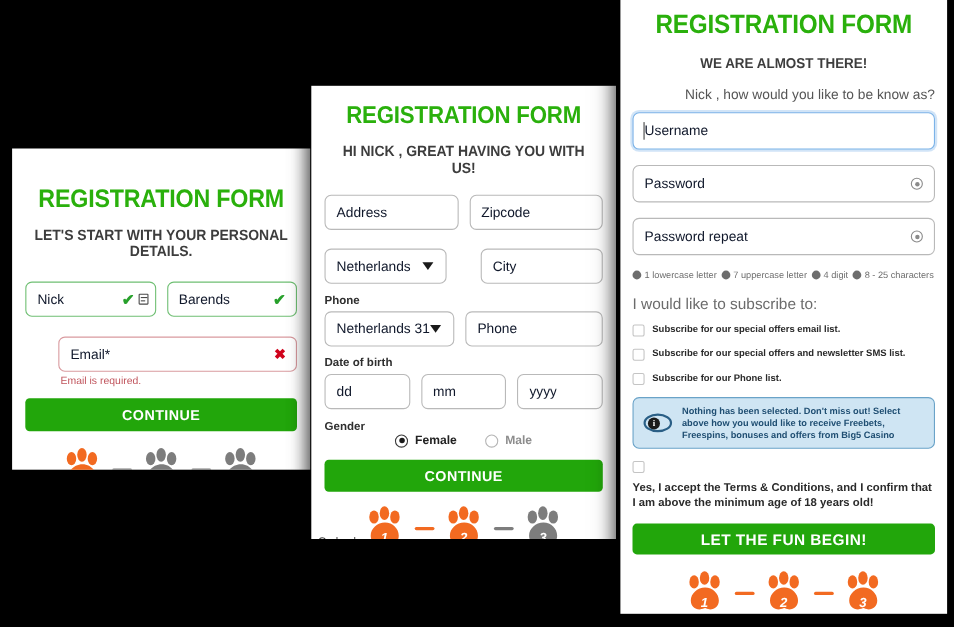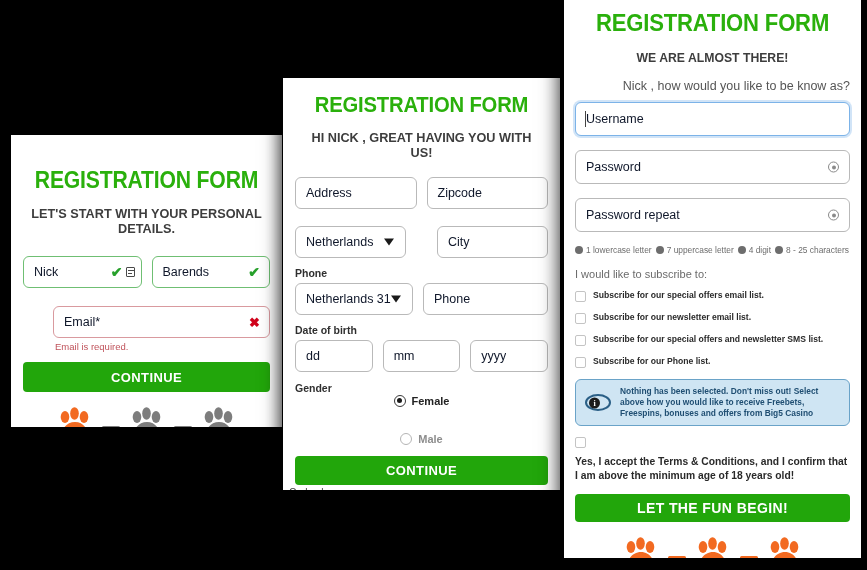--- a/index.html
+++ b/index.html
@@ -151,21 +151,21 @@
   .dash.grey   { background: #7d7d7d; }
 
   .goback { font-size: 10px; color: #3c3c3c; }
 
   
   .pwreq { display:flex; align-items:center; flex-wrap: nowrap; gap:4px; }
   .pwreq .item { display:flex; align-items:center; gap:3px; }
   .pwdot { width: 8px; height: 8px; border-radius:50%; background:#6d6d6d; flex:none; }
   .pwtxt { font-size: 8.4px; color: #6d6d6d; white-space: nowrap; }
 
-  .sub-head { font-size: 11px; color:#6b6b6b; }
+  .sub-head { font-size: 14px; color:#6b6b6b; }
   .cbrow { display:flex; align-items:flex-start; gap:7px; }
   .cbox { width: 11px; height: 11px; border: 1px solid #c4c4c4; border-radius: 2px; background:#fff; flex:none; margin-top:1px; }
   .cbtxt { font-size: 8.6px; font-weight:bold; color:#2a2a2a; line-height: 1.3; }
   .cbtxt.big { font-size: 10.3px; line-height: 1.35; }
 
   .alert {
     display:flex; align-items:center; gap: 9px;
     background: #cfe5f3; border: 1px solid #6aa3c8; border-radius: 6px;
     padding: 6px 9px;
   }
@@ -295,21 +295,21 @@
         </div>
         <div class="field">
           <span class="ph">mm</span>
         </div>
         <div class="field">
           <span class="ph">yyyy</span>
         </div>
       </div>
 
       <div class="lbl" style="margin-top:10px;">Gender</div>
-      <div class="radios" style="margin-top:1px;flex-direction:column;">
+      <div class="radios" style="margin-top:1px;">
         <div class="radio">
           <span class="rdot on"></span>
           <span class="rtext">Female</span>
         </div>
         <div class="radio">
           <span class="rdot off"></span>
           <span class="rtext dim">Male</span>
         </div>
       </div>
 
@@ -400,24 +400,20 @@
       </div>
 
       <div class="sub-head" style="margin-top:13px;">I would like to subscribe to:</div>
 
       <div class="cbrow" style="margin-top:10px;">
         <span class="cbox"></span>
         <span class="cbtxt">Subscribe for our special offers email list.</span>
       </div>
       <div class="cbrow" style="margin-top:10px;">
         <span class="cbox"></span>
-        <span class="cbtxt">Subscribe for our newsletter email list.</span>
-      </div>
-      <div class="cbrow" style="margin-top:10px;">
-        <span class="cbox"></span>
         <span class="cbtxt">Subscribe for our special offers and newsletter SMS list.</span>
       </div>
       <div class="cbrow" style="margin-top:10px;">
         <span class="cbox"></span>
         <span class="cbtxt">Subscribe for our Phone list.</span>
       </div>
 
       <div class="alert" style="margin-top:11px;">
         <span class="alert-ico"></span>
         <span class="alert-txt">Nothing has been selected. Don't miss out! Select above how you would like to receive Freebets, Freespins, bonuses and offers from Big5 Casino</span>

